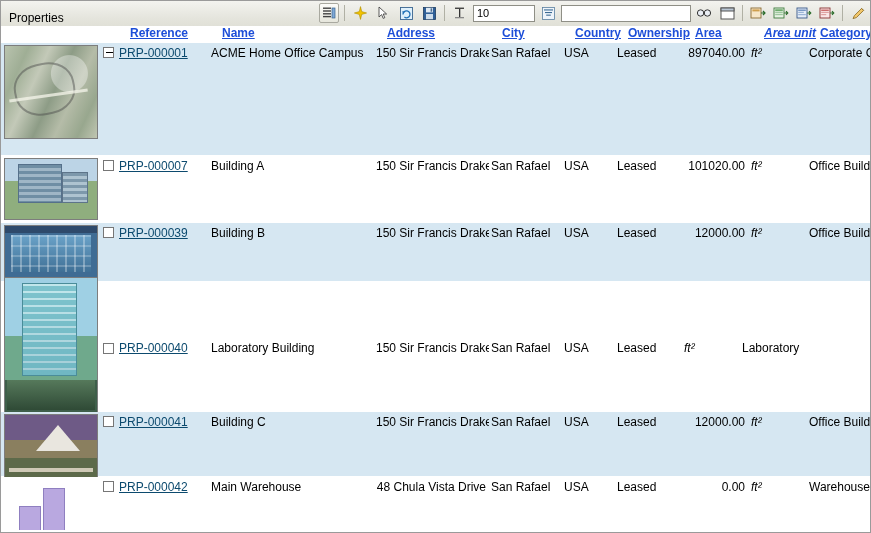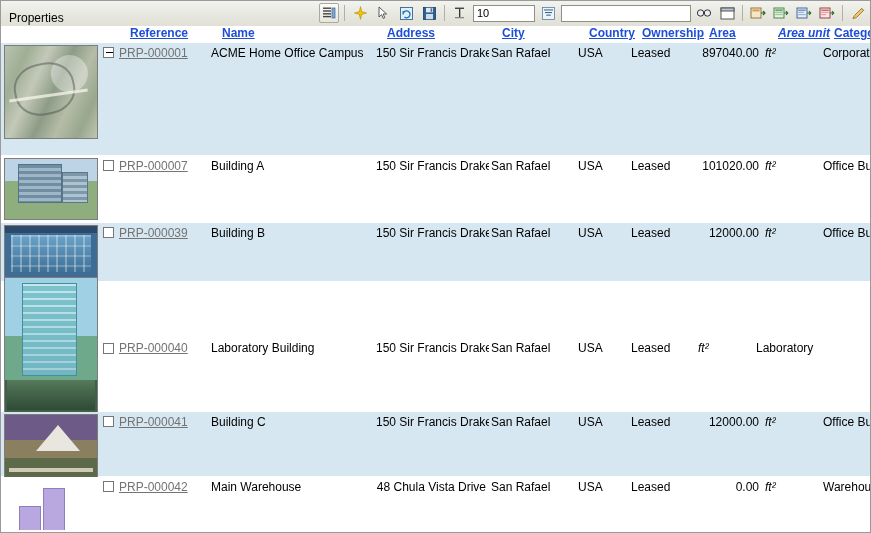--- a/index.html
+++ b/index.html
@@ -100,21 +100,21 @@
     text-decoration: underline;
   }
 
   
   .c-img   { width: 100px; flex: 0 0 100px; }
   .c-chk   { width: 16px;  flex: 0 0 16px; }
   .c-ref   { width: 92px;  flex: 0 0 92px; }
   .c-name  { width: 165px; flex: 0 0 165px; }
   .c-addr  { width: 115px; flex: 0 0 115px; text-align: right; padding-right:3px;}
   .c-city  { width: 73px;  flex: 0 0 73px; }
-  .c-ctry  { width: 53px;  flex: 0 0 53px; margin-left: 14px; }
+  .c-ctry  { width: 53px;  flex: 0 0 53px; }
   .c-own   { width: 67px;  flex: 0 0 67px; }
   .c-area  { width: 67px;  flex: 0 0 67px; text-align: right; padding-right: 4px;}
   .c-unit  { width: 58px;  flex: 0 0 58px; padding-left: 4px; font-style: italic;}
   .c-cat   { width: 130px; flex: 0 0 130px; }
 
   .hdr-row .c-addr { text-align: left; padding-left: 2px; }
   .hdr-row .c-area { text-align: left; padding-left: 2px; }
 
   
   .row {
@@ -165,21 +165,21 @@
     position: relative;
   }
   .expander::before {
     content: "";
     position: absolute;
     left: 2px; top: 4px;
     width: 7px; height: 1px;
     background: #000;
   }
   .link {
-    color: #737373;
+    color: #0c4a6e;
     text-decoration: underline;
     cursor: pointer;
   }
 
   
   .img-aerial {
     height: 92px;
     background:
       radial-gradient(circle at 70% 30%, rgba(255,255,255,0.35) 0 18px, transparent 19px),
       linear-gradient(115deg, #b9c3ae 0%, #9fae95 18%, #c3c9b8 34%, #8d9c86 52%, #b5bca8 68%, #98a78e 85%, #c0c6b2 100%),

